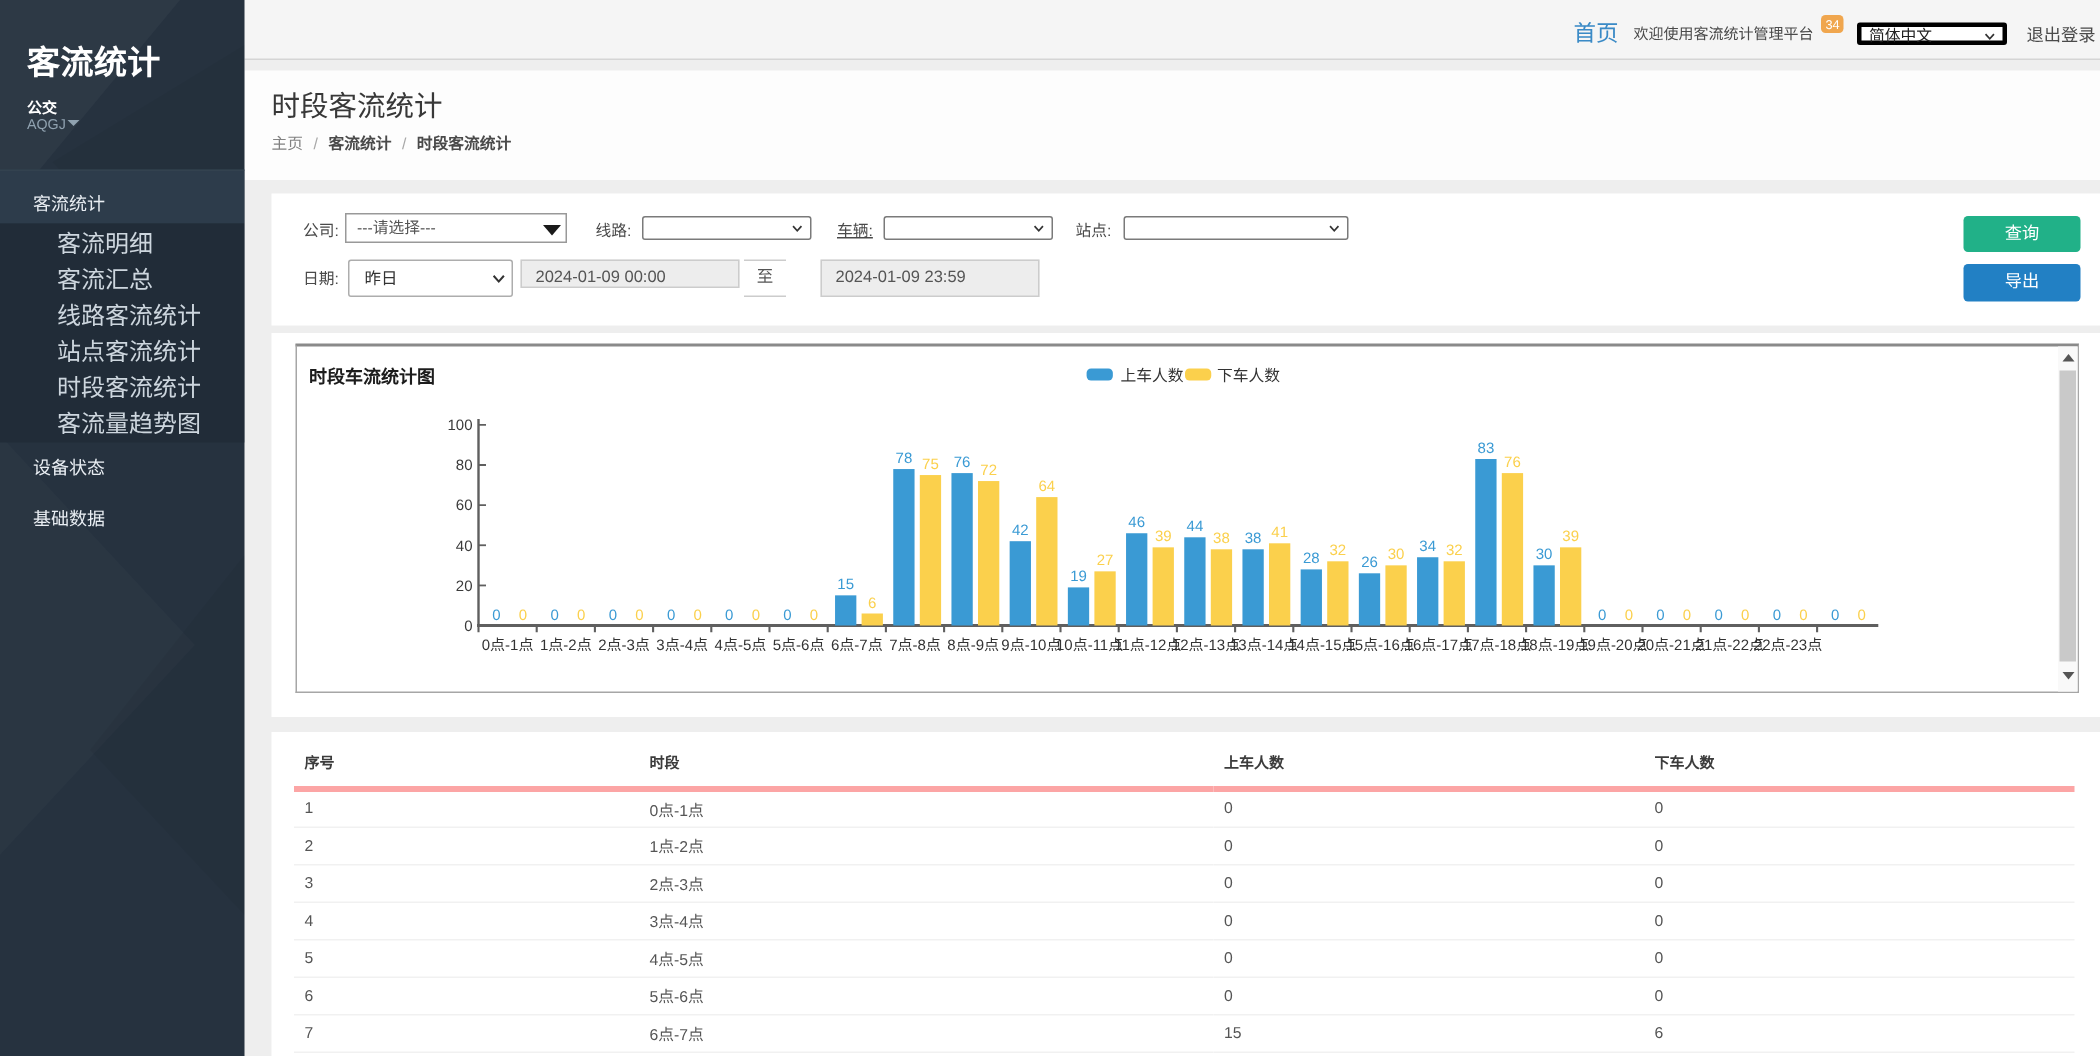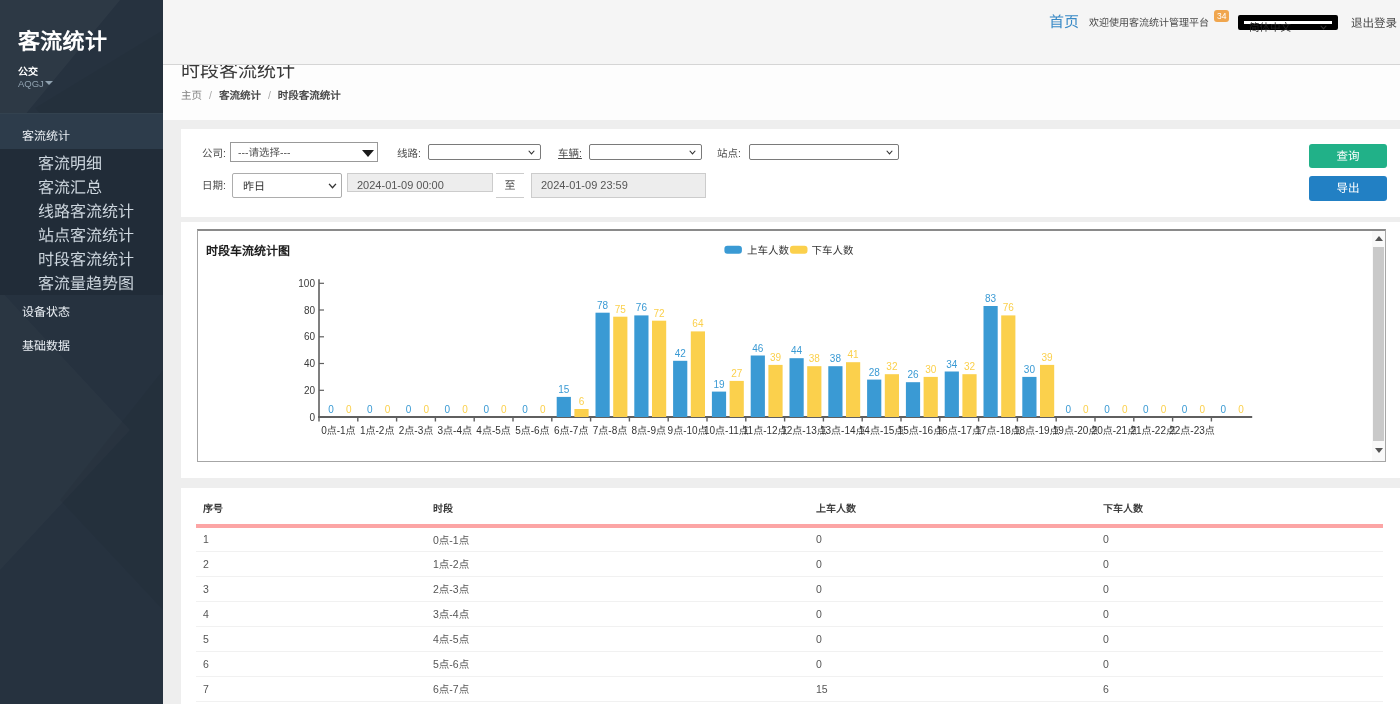--- a/index.html
+++ b/index.html
@@ -14,26 +14,26 @@
 .org1 { position:absolute; left:18px; top:63px; color:#fff; font-size:10px; font-weight:bold; }
 .org2 { position:absolute; left:18px; top:78px; color:#90a2b0; font-size:9.5px; }
 .org2 .caret { display:inline-block; width:0; height:0; border-left:4px solid transparent; border-right:4px solid transparent; border-top:4px solid #90a2b0; vertical-align:middle; margin-left:1px; margin-top:-2px; }
 .menu { position:absolute; left:0; top:113px; width:163px; }
 .mi { height:36px; line-height:36px; padding-left:22px; color:#e9eef3; font-size:12px; }
 .mi.active { background:#2d3c4b; border-top:1px solid #33424f; line-height:45px; }
 .submenu { background:#212c38; padding:1px 0 1px 0; }
 .smi { height:24px; line-height:28px; padding-left:38px; color:#cdd6de; font-size:16px; }
 
 
-.topbar { position:absolute; left:163px; top:0; width:1237px; height:65px; background:#f5f5f5; border-bottom:1px solid #d5d5d5; z-index:4; }
+.topbar { position:absolute; left:163px; top:0; width:1237px; height:40px; background:#f5f5f5; border-bottom:1px solid #d5d5d5; z-index:4; }
 .topbar div { white-space:nowrap; }
 .tb-home { position:absolute; left:886px; top:10px; font-size:15px; color:#3a8ac6; }
 .tb-welcome { position:absolute; left:926px; top:14px; font-size:10px; color:#4a4a4a; }
 .tb-badge { position:absolute; left:1051px; top:10px; background:#f0a64e; color:#fff; font-size:8.5px; border-radius:3px; padding:1px 3px; }
-.tb-select { position:absolute; left:1075px; top:15px; width:100px; height:15px; color:#222; border:6px solid #000000; border-radius:2px; background:#fff; font-size:10.5px; line-height:13px; padding-left:5px; }
+.tb-select { position:absolute; left:1075px; top:15px; width:100px; height:15px; color:#222; border:3px solid #000000; border-radius:2px; background:#fff; font-size:10.5px; line-height:13px; padding-left:5px; }
 .tb-logout { position:absolute; left:1188px; top:14px; font-size:11.5px; color:#4a4a4a; }
 .chev { position:absolute; right:5px; top:4px; width:7px; height:5px; }
 
 
 .page-title { position:absolute; left:181px; top:55px; font-size:19px; font-weight:400; color:#383838; }
 .breadcrumb { position:absolute; left:181px; top:87px; font-size:10.5px; color:#828282; }
 .breadcrumb b { color:#4a4a4a; }
 .breadcrumb .sep { color:#a8a8a8; margin:0 7px; }
 
 
@@ -138,21 +138,21 @@
 
   <div class="flabel" style="left:21px; top:48px;">日期:</div>
   <div class="fsel" style="left:51px; top:44px; width:110px; height:25px; border-color:#adadad;">
       <span class="txt" style="padding-top:6px; padding-left:10px; font-size:11px;">昨日</span>
       <svg class="chev" viewBox="0 0 10 7" style="top:9px; right:4px; width:9px; height:6px;">
         <polyline points="1,1 5,5.5 9,1" fill="none" stroke="#333" stroke-width="1.6"></polyline>
       </svg>
     </div>
   <div class="dinput" style="left:166px; top:44px; width:146px; height:19px;">2024-01-09 00:00</div>
   <div class="daddon" style="left:315px; top:44px; width:28px; height:25px;">至</div>
-  <div class="dinput" style="left:350px; top:44px; width:175px; height:25px;">2024-01-09 23:59</div>
+  <div class="dinput" style="left:366px; top:44px; width:146px; height:25px;">2024-01-09 23:59</div>
 </div>
 <div class="btn q">查询</div>
 <div class="btn e">导出</div>
 
 <div class="card chart">
   <div class="chartbox">
 
     <svg width="1174" height="229" viewBox="0 0 1174 229" style="position:absolute;left:0;top:0;">
     <text x="8" y="24" font-size="12" font-weight="bold" fill="#1c1c1c" font-family="Liberation Sans, sans-serif">时段车流统计图</text>
     <rect x="526.4" y="14.7" width="17.5" height="8" rx="3" fill="#3a9ad4"></rect>

